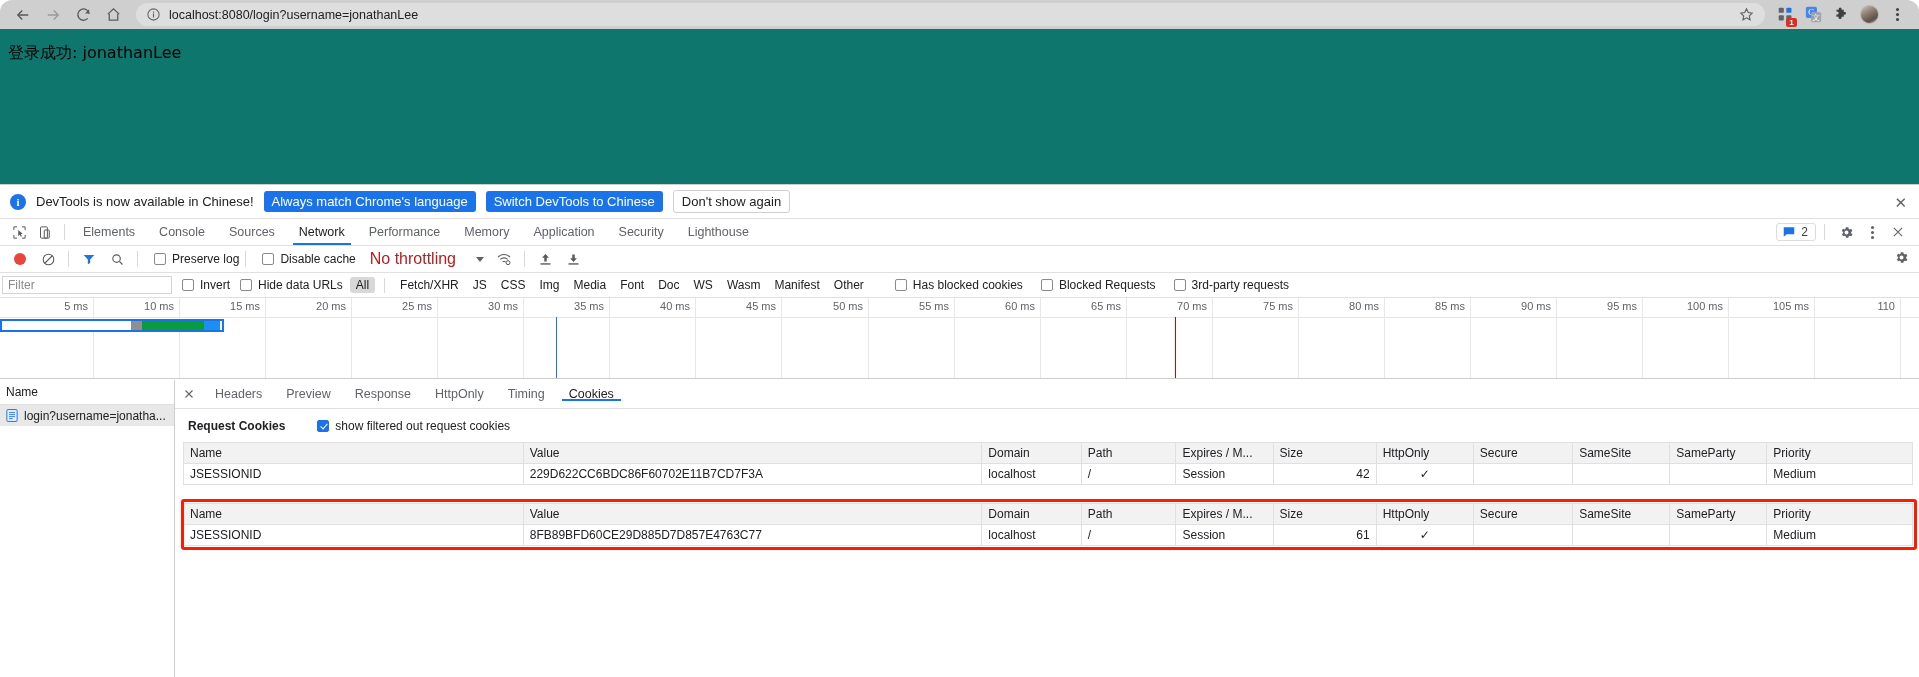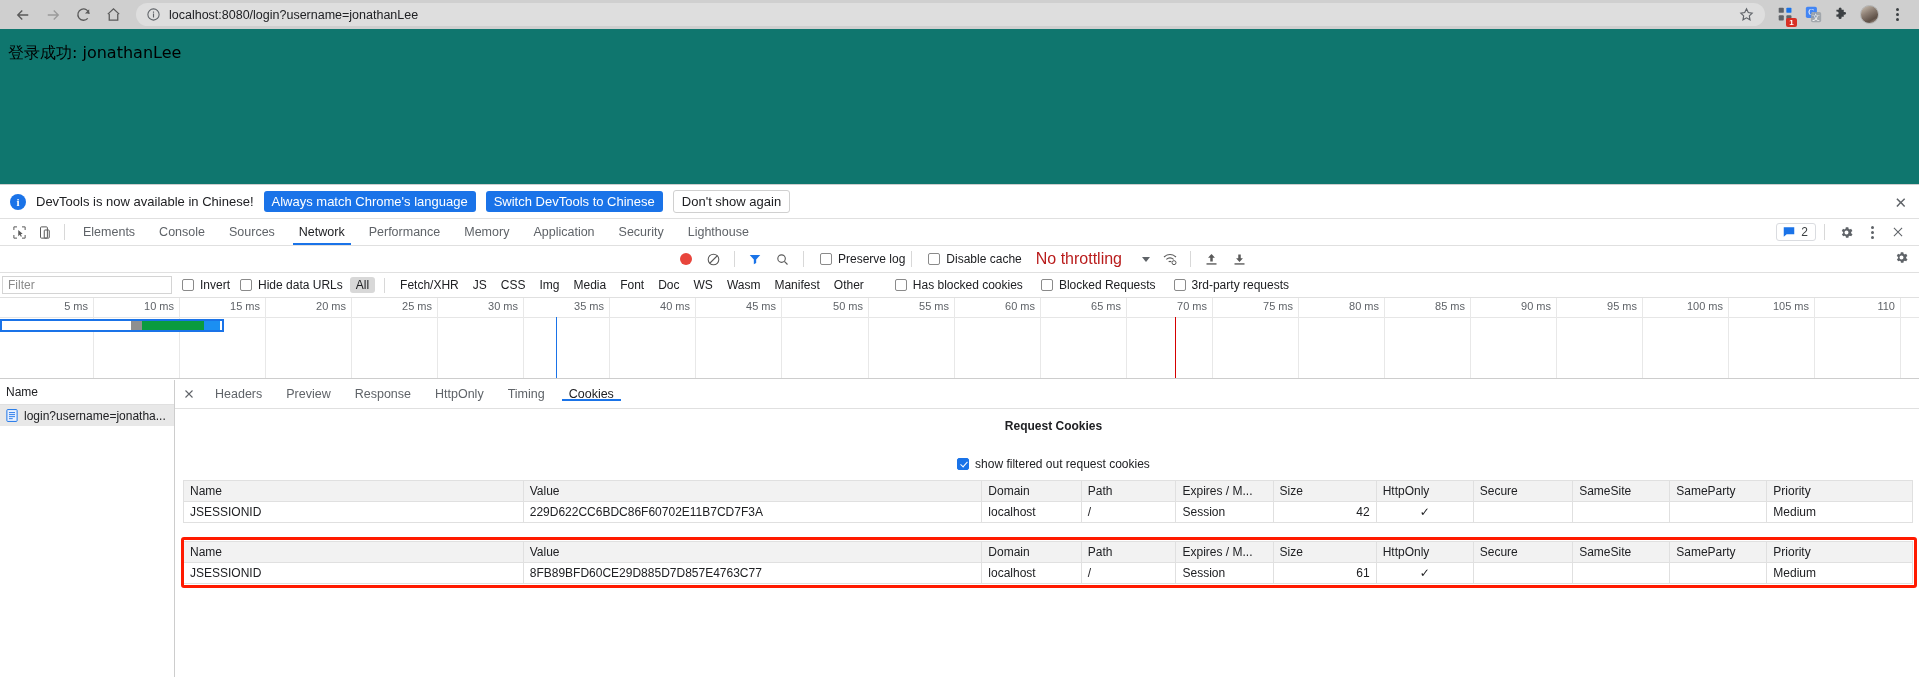--- a/index.html
+++ b/index.html
@@ -7,20 +7,21 @@
     background: #ffffff;
     font-family: "Liberation Sans", "DejaVu Sans", sans-serif;
     -webkit-font-smoothing: antialiased;
   }
   #app {
     position: relative;
     width: 1919px;
     height: 677px;
     overflow: hidden;
     background: #ffffff;
+    border-radius: 12px;
   }
 
   
   .browser-toolbar {
     position: absolute; left: 0; top: 0;
     width: 1919px; height: 29px;
     background: #cfcfcf;
     display: flex; align-items: center;
     box-sizing: border-box;
     padding: 0 8px;
@@ -218,21 +219,20 @@
   }
 
   
   .net-toolbar {
     height: 27px;
     display: flex; align-items: center;
     border-bottom: 1px solid #e0e0e0;
     box-sizing: border-box;
     padding-left: 6px;
     position: relative;
-    justify-content: center;
   }
   .ic-btn {
     width: 28px; height: 24px;
     display: flex; align-items: center; justify-content: center;
     color: #5a5a5a; cursor: pointer; flex: 0 0 auto;
   }
   .rec-dot { width: 12px; height: 12px; border-radius: 50%; background: #e8453c; }
   .chk-item {
     display: flex; align-items: center;
     margin-left: 10px;
@@ -417,22 +417,21 @@
   }
   .detail-body {
     flex: 1 1 auto;
     overflow: hidden;
     padding: 10px 0 0 8px;
     box-sizing: border-box;
   }
   .ck-section-head {
     display: flex; align-items: center;
     margin: 0 0 9px 5px;
-    gap: 24px;
-    flex-direction: column;
+    gap: 32px;
   }
   .ck-title { font-size: 12px; font-weight: bold; color: #202124; }
   .ck-opt { display:flex; align-items:center; font-size:12px; color:#202124; cursor:pointer;}
   .ck-table {
     width: calc(100% - 6px);
     border-collapse: collapse;
     table-layout: fixed;
     font-size: 12px;
   }
   .ck-table th {

